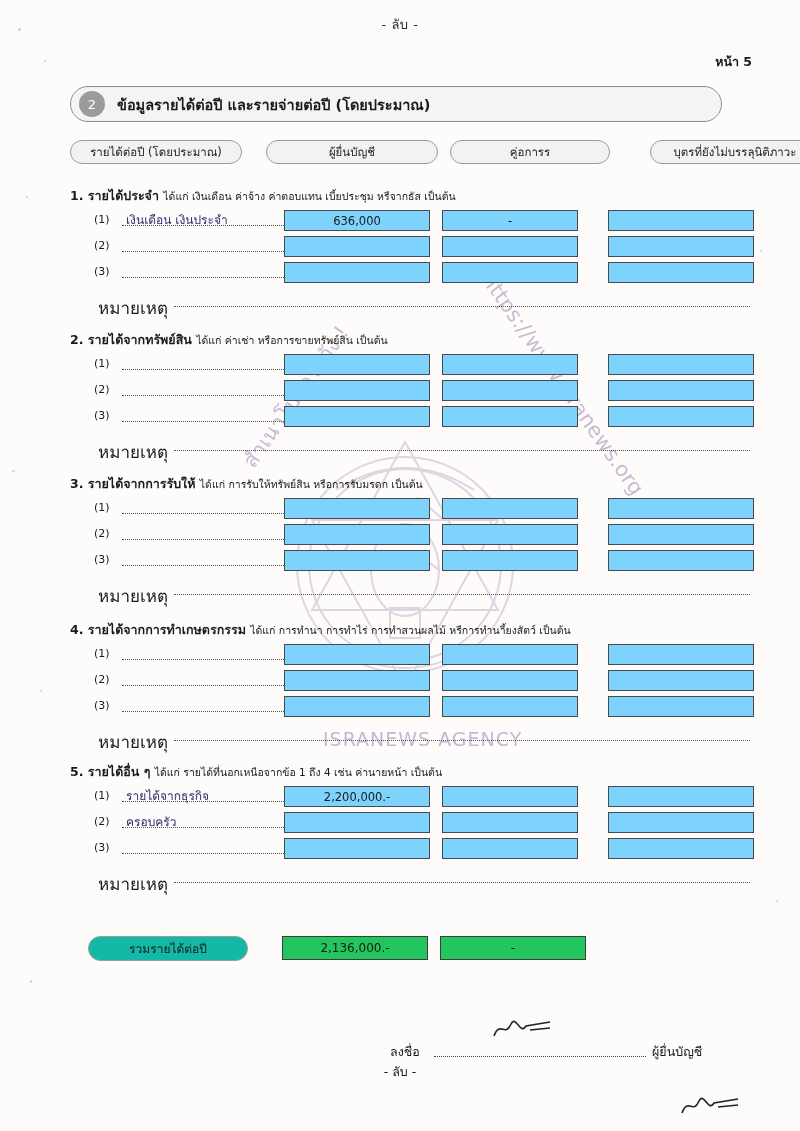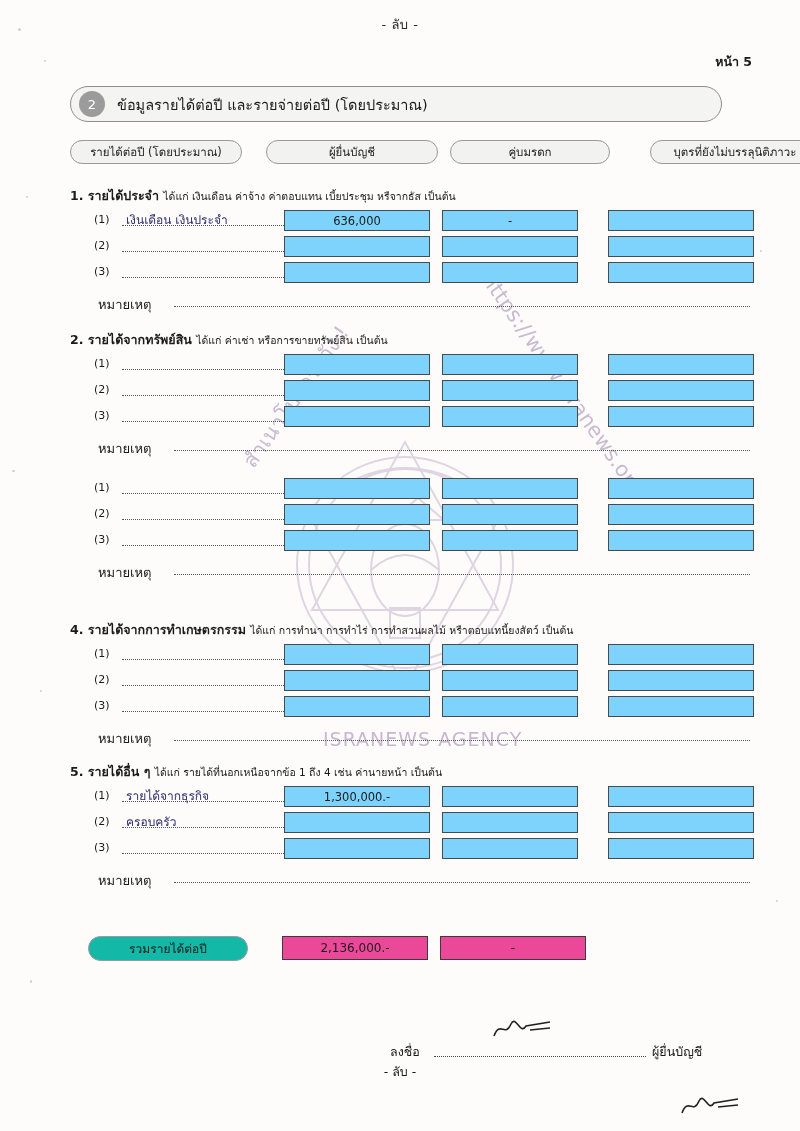--- a/index.html
+++ b/index.html
@@ -35,21 +35,21 @@
   .section-pill {
     position:absolute; top:86px; left:70px; width:652px; height:36px;
     border:1px solid #8d8d8d; border-radius:18px; background:#f4f4f2;
     display:flex; align-items:center;
   }
   .section-num {
     width:26px; height:26px; border-radius:50%; background:#9b9b9b;
     color:#fff; font-size:13px; display:flex; align-items:center; justify-content:center;
     margin-left:8px; flex:0 0 auto;
   }
-  .section-title { font-size:14.5px; font-weight:normal; margin-left:12px; }
+  .section-title { font-size:14.5px; font-weight:bold; margin-left:12px; }
 
   
   .col-heads { position:absolute; top:140px; left:70px; width:700px; height:26px; }
   .chead {
     position:absolute; height:24px; border:1px solid #9a9a9a; border-radius:12px;
     background:#f2f2f0; font-size:11.5px; display:flex; align-items:center; justify-content:center;
     color:#222;
   }
   .chead.c1 { left:0px;   width:172px; }
   .chead.c2 { left:196px; width:172px; }
@@ -75,31 +75,31 @@
   }
   .cell {
     position:absolute; top:0; height:21px; border:1px solid #4a4a4a; background:#7dd3fc;
     font-size:11.5px; display:flex; align-items:center; justify-content:center;
   }
   .cell.v1 { left:214px; width:146px; }
   .cell.v2 { left:372px; width:136px; }
   .cell.v3 { left:538px; width:146px; }
 
   .note { position:relative; height:20px; margin-top:8px; }
-  .note .lbl { position:absolute; left:28px; top:2px; font-size:13px; }
+  .note .lbl { position:absolute; left:28px; top:2px; font-size:17px; }
   .note .dots { position:absolute; left:104px; top:14px; width:576px; border-bottom:1px dotted #555; }
 
   
   .total-pill {
     position:absolute; left:88px; top:936px; width:160px; height:25px;
     border:1px solid #9a9a9a; border-radius:13px; background:#14b8a6;
     font-size:12px; display:flex; align-items:center; justify-content:center;
   }
   .total-cell {
-    position:absolute; top:936px; height:24px; border:1px solid #3b3b3b; background:#ec4899;
+    position:absolute; top:936px; height:24px; border:1px solid #3b3b3b; background:#22c55e;
     font-size:12px; display:flex; align-items:center; justify-content:center;
   }
   .total-cell.t1 { left:282px; width:146px; }
   .total-cell.t2 { left:440px; width:146px; }
 
   
   .sign-row { position:absolute; top:1038px; left:0; width:800px; height:24px; }
   .sign-label { position:absolute; left:390px; top:4px; font-size:12.5px; }
   .sign-dots { position:absolute; left:434px; top:18px; width:212px; border-bottom:1px dotted #444; }
   .sign-role { position:absolute; left:652px; top:4px; font-size:12.5px; }
@@ -145,21 +145,21 @@
   <div class="page-no">หน้า 5</div>
 
   <div class="section-pill">
     <div class="section-num">2</div>
     <div class="section-title">ข้อมูลรายได้ต่อปี และรายจ่ายต่อปี (โดยประมาณ)</div>
   </div>
 
   <div class="col-heads">
     <div class="chead c1">รายได้ต่อปี (โดยประมาณ)</div>
     <div class="chead c2">ผู้ยื่นบัญชี</div>
-    <div class="chead c3">คู่บมรดก</div>
+    <div class="chead c3">คู่อการร</div>
     <div class="chead c4">บุตรที่ยังไม่บรรลุนิติภาวะ</div>
   </div>
 
   <div class="wm-text-left">สำเนาโปรดระวัง ! </div>
   <div class="wm-text-right">https://www.isranews.org</div>
   <svg class="wm" viewBox="0 0 330 390">
     <g fill="none" stroke="#b49ec2" stroke-width="2">
       <circle cx="165" cy="195" r="108"></circle>
       <circle cx="165" cy="195" r="96"></circle>
       <path d="M165 72 L258 240 L72 240 Z"></path>
@@ -235,20 +235,24 @@
       <span class="cell v2"></span>
       <span class="cell v3"></span>
     </div>
     <div class="note">
       <span class="lbl">หมายเหตุ</span>
       <span class="dots"></span>
     </div>
   </div>
 
   <div class="block" style="top:474px;">
+    <div class="blk-title">
+      <span>3. รายได้จากการรับให้</span>
+      <span class="sub">ได้แก่ การรับให้ทรัพย์สิน หรือการรับมรดก เป็นต้น</span>
+    </div>
     <div class="row">
       <span class="idx">(1)</span>
       <span class="dotline"></span>
       <span class="cell v1"></span>
       <span class="cell v2"></span>
       <span class="cell v3"></span>
     </div>
     <div class="row">
       <span class="idx">(2)</span>
       <span class="dotline"></span>
@@ -265,21 +269,21 @@
     </div>
     <div class="note">
       <span class="lbl">หมายเหตุ</span>
       <span class="dots"></span>
     </div>
   </div>
 
   <div class="block" style="top:620px;">
     <div class="blk-title">
       <span>4. รายได้จากการทำเกษตรกรรม</span>
-      <span class="sub">ได้แก่ การทำนา การทำไร่ การทำสวนผลไม้ หรืาตอบแทนี้ยงสัตว์ เป็นต้น</span>
+      <span class="sub">ได้แก่ การทำนา การทำไร่ การทำสวนผลไม้ หรืการทำนาี้ยงสัตว์ เป็นต้น</span>
     </div>
     <div class="row">
       <span class="idx">(1)</span>
       <span class="dotline"></span>
       <span class="cell v1"></span>
       <span class="cell v2"></span>
       <span class="cell v3"></span>
     </div>
     <div class="row">
       <span class="idx">(2)</span>
@@ -303,21 +307,21 @@
 
   <div class="block" style="top:762px;">
     <div class="blk-title">
       <span>5. รายได้อื่น ๆ</span>
       <span class="sub">ได้แก่ รายได้ที่นอกเหนือจากข้อ 1 ถึง 4  เช่น  ค่านายหน้า เป็นต้น</span>
     </div>
     <div class="row">
       <span class="idx">(1)</span>
       <span class="dotline"></span>
       <span class="handwrite">รายได้จากธุรกิจ</span>
-      <span class="cell v1">1,300,000.-</span>
+      <span class="cell v1">2,200,000.-</span>
       <span class="cell v2"></span>
       <span class="cell v3"></span>
     </div>
     <div class="row">
       <span class="idx">(2)</span>
       <span class="dotline"></span>
       <span class="handwrite">ครอบครัว</span>
       <span class="cell v1"></span>
       <span class="cell v2"></span>
       <span class="cell v3"></span>

